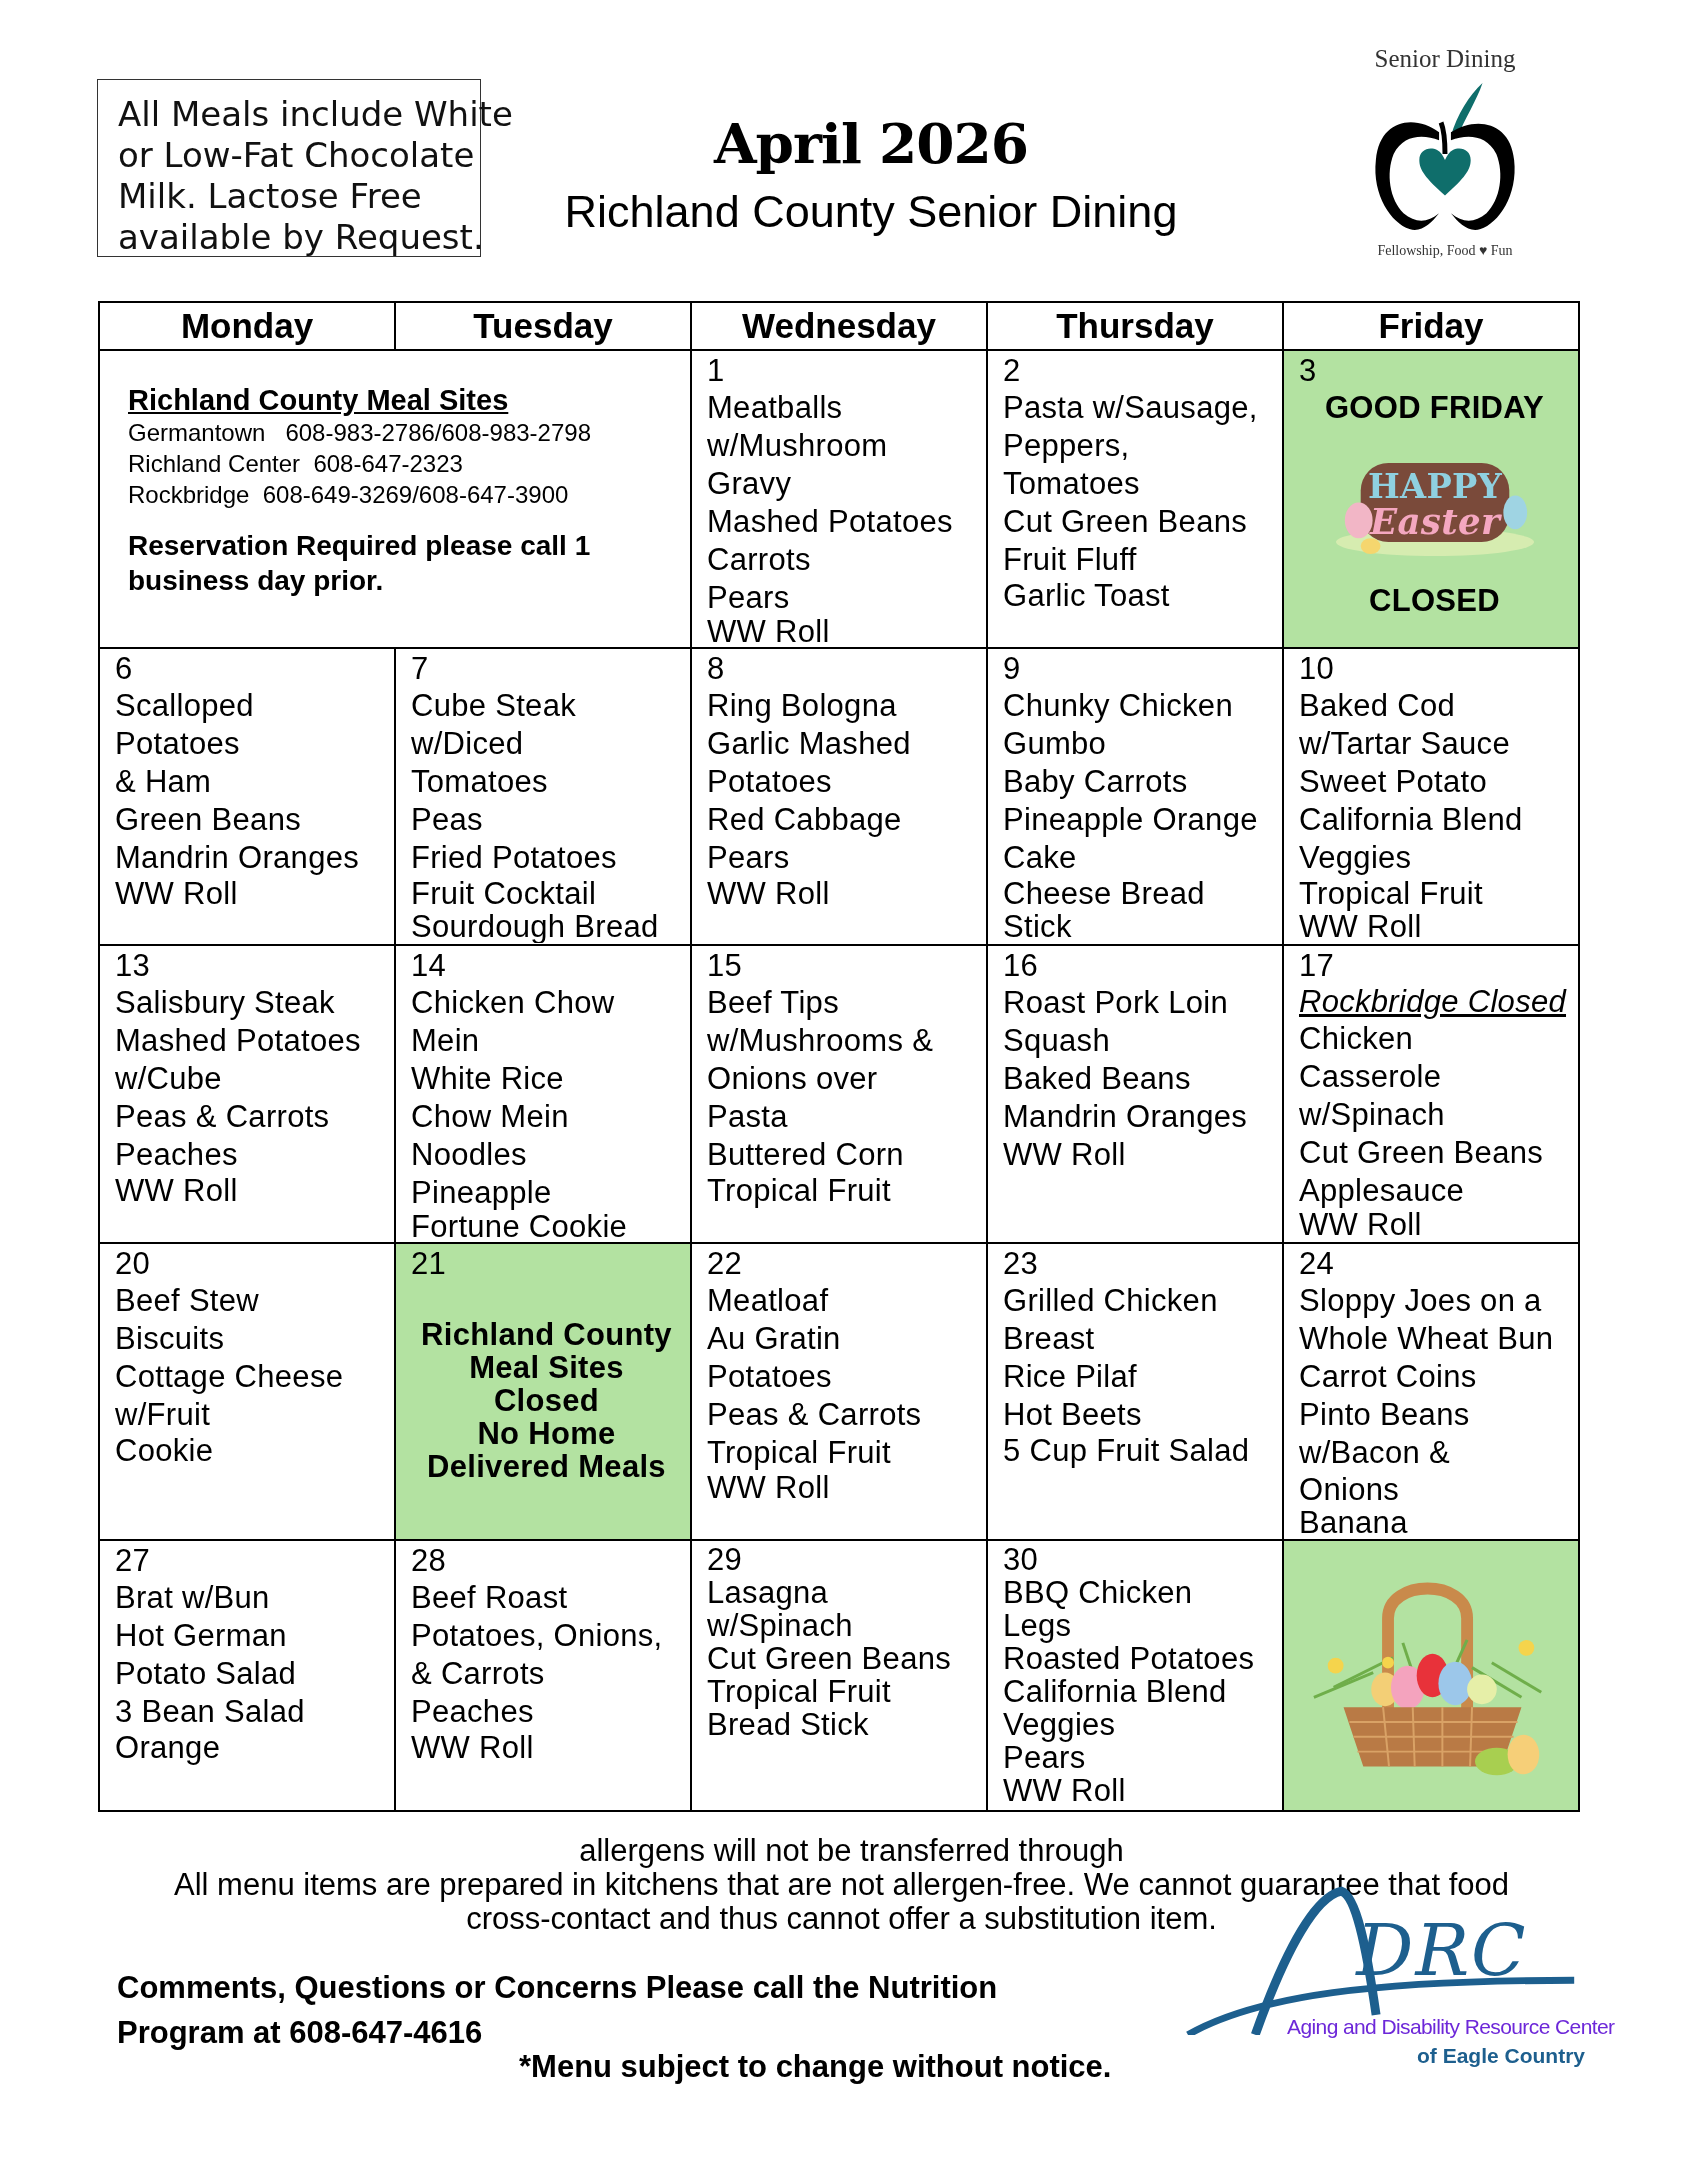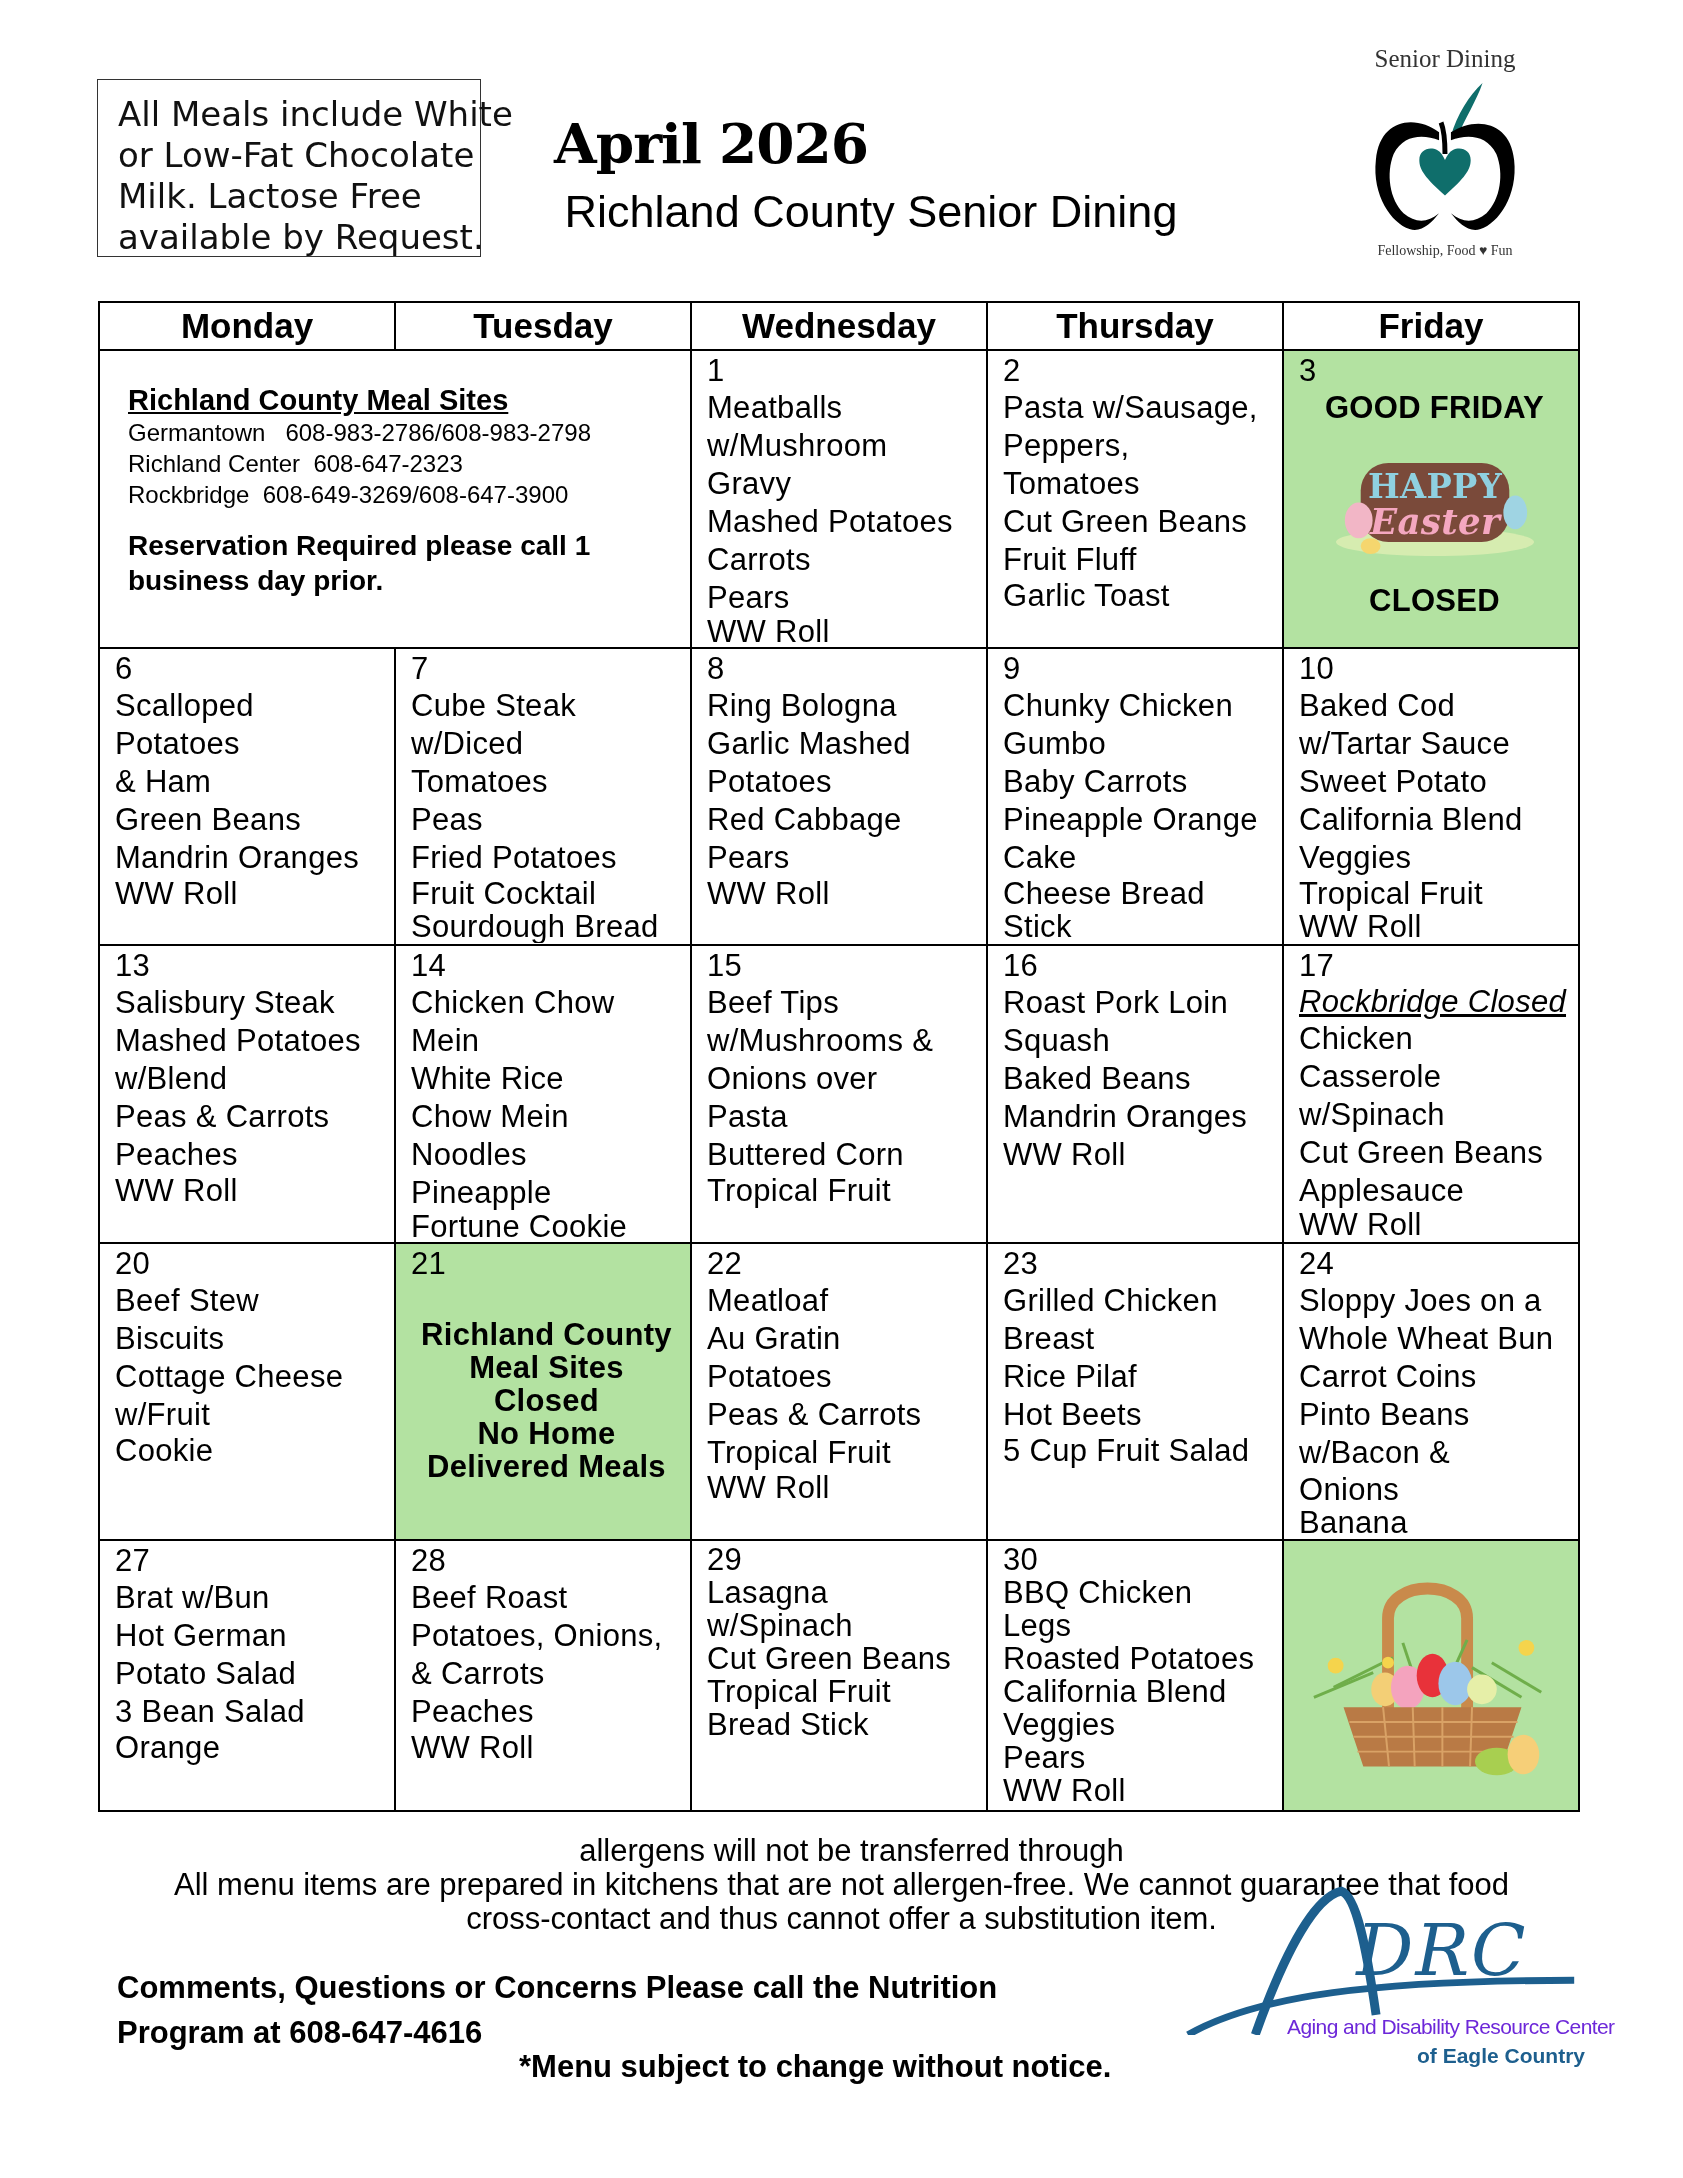--- a/index.html
+++ b/index.html
@@ -2,21 +2,21 @@
 <html><head>
 <meta charset="utf-8">
 <style>
   html, body { margin:0; padding:0; background:#ffffff; }
   body { width:1683px; height:2178px; position:relative; overflow:hidden;
          font-family:"Liberation Sans", sans-serif; color:#000; }
   .milk-note { position:absolute; left:97px; top:79px; width:384px; height:178px;
       border:1.5px solid #333; box-sizing:border-box; padding:14px 0 16px 20px;
       font-family:"DejaVu Sans", sans-serif; font-size:34px; line-height:41px; color:#111; }
   .milk-note span { display:block; white-space:nowrap; }
-  .title { position:absolute; left:554px; width:634px; top:111px; 
+  .title { position:absolute; left:554px; width:634px; top:111px; text-align:center;
       font-family:"DejaVu Serif", serif; font-weight:bold; font-size:55px; letter-spacing:-1px; }
   .subtitle { position:absolute; left:495px; width:752px; top:186px; text-align:center;
       font-size:45px; }
   .logo { position:absolute; left:1346px; top:40px; width:198px; height:228px; }
   .logo .lt { position:absolute; left:0; width:198px; text-align:center;
       font-family:"Liberation Serif", serif; color:#333; }
   .logo .top { top:5px; font-size:25px; }
   .logo .bot { top:203px; font-size:14px; }
   .logo svg { position:absolute; left:20px; top:35px; }
 
@@ -209,21 +209,21 @@
     </div>
         </td>
   </tr>
 
   <tr class="row3">
     <td>
           <div class="cell">
       <span class="day">13</span>
       <span class="item">Salisbury Steak</span>
       <span class="item">Mashed Potatoes</span>
-      <span class="item">w/Blend</span>
+      <span class="item">w/Cube</span>
       <span class="item">Peas &amp; Carrots</span>
       <span class="item">Peaches</span>
       <span class="item" style="line-height:34px">WW Roll</span>
     </div>
         </td>
     <td>
           <div class="cell">
       <span class="day">14</span>
       <span class="item">Chicken Chow</span>
       <span class="item">Mein</span>

